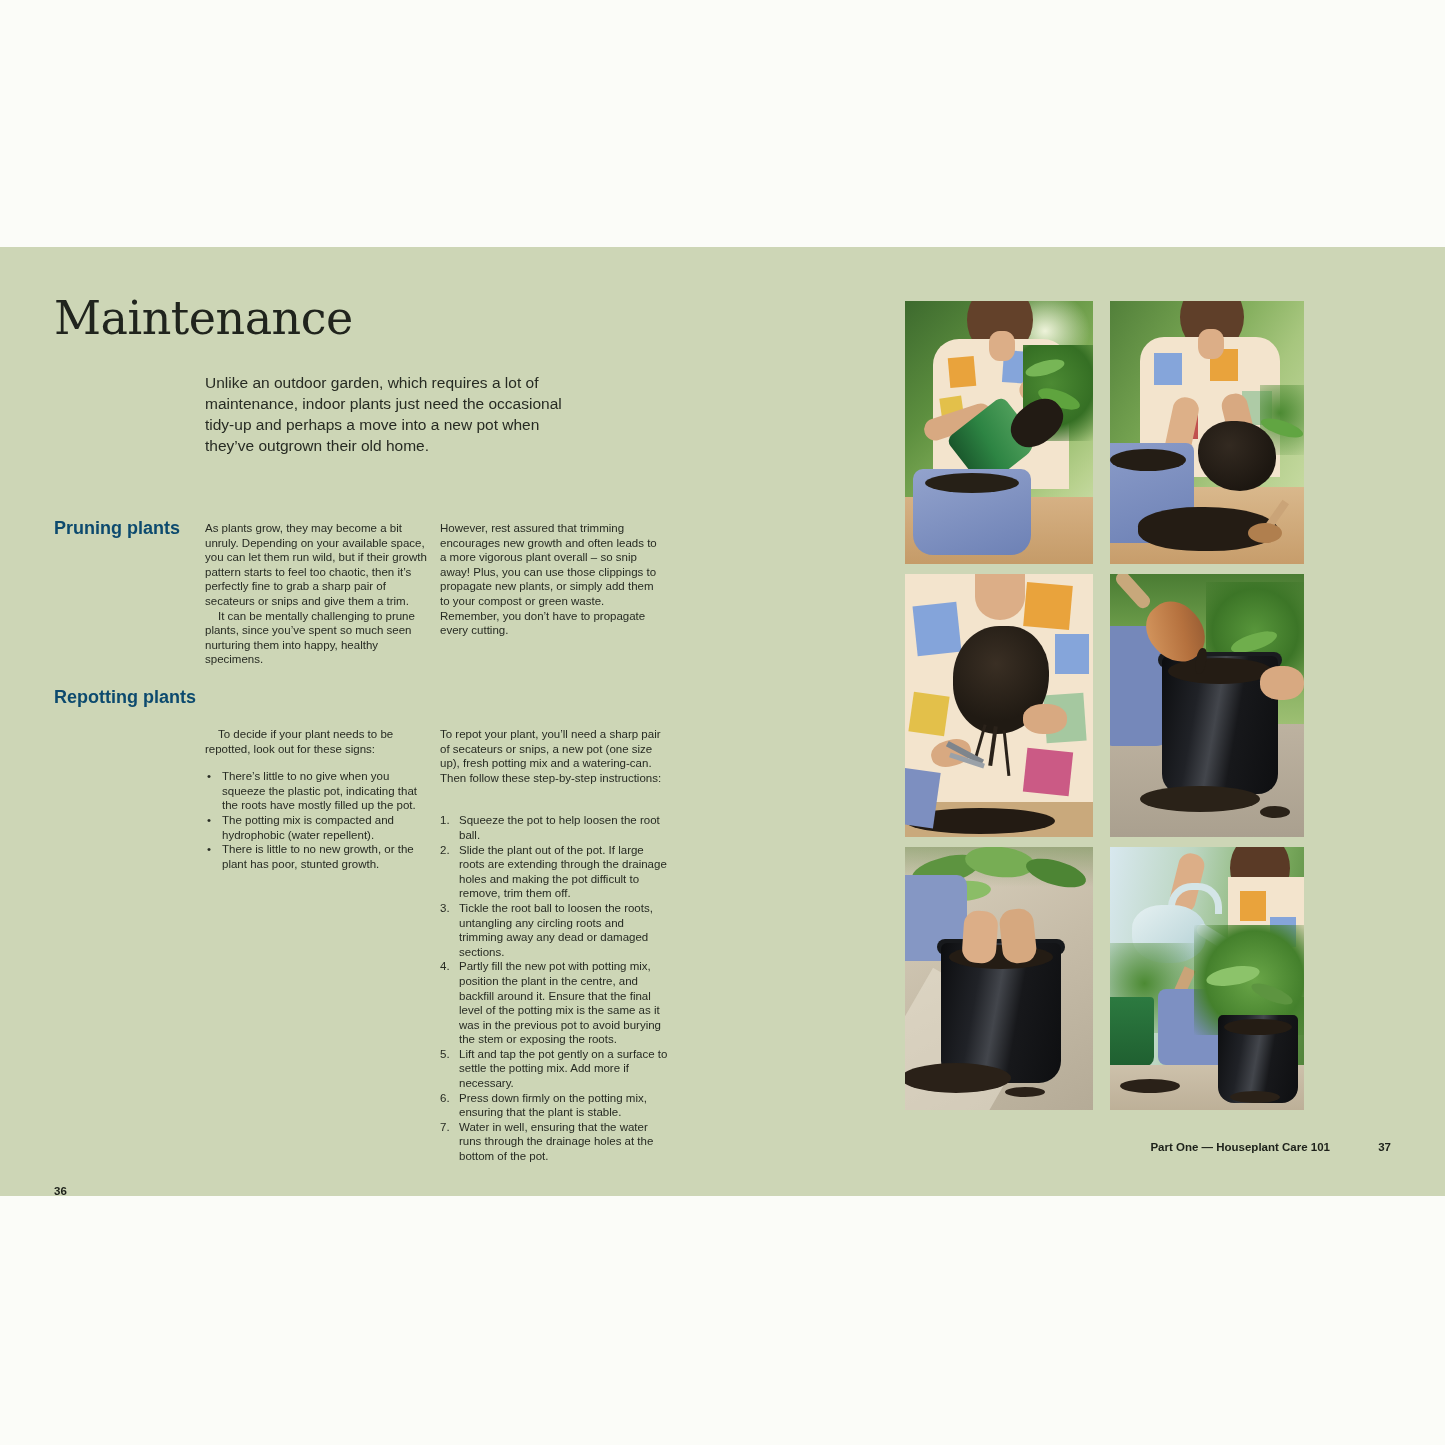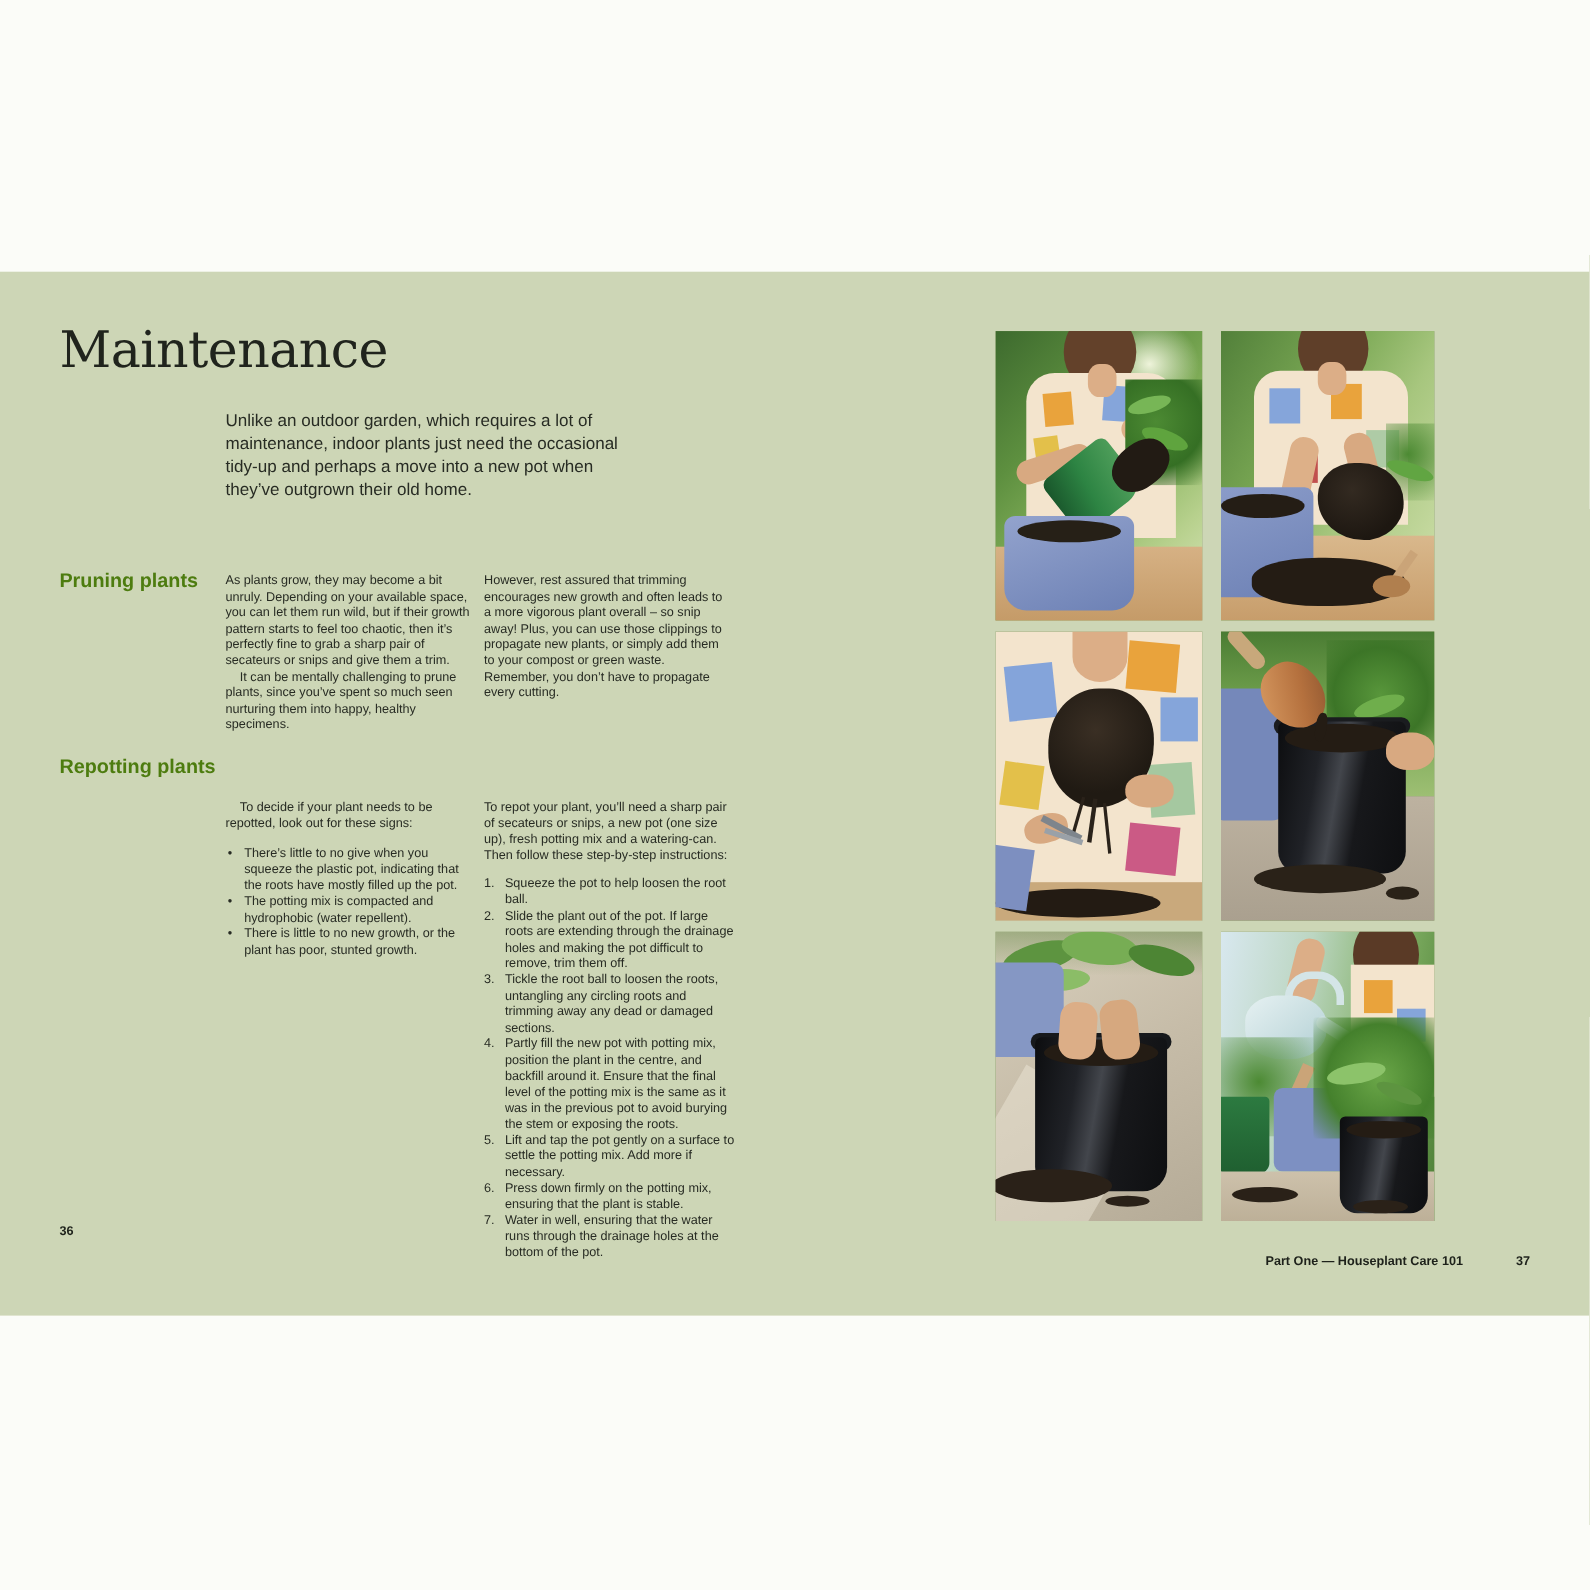--- a/index.html
+++ b/index.html
@@ -3,28 +3,28 @@
 <meta charset="utf-8">
 <style>
   html,body{margin:0;padding:0}
   body{width:1445px;height:1445px;background:#fbfcf8;position:relative;
        font-family:"Liberation Sans",sans-serif;color:#272b23;}
   .abs{position:absolute}
   .green-band{position:absolute;left:0;top:247px;width:1445px;height:949px;background:#cdd6b6}
   .title{font-family:"DejaVu Serif","Liberation Serif",serif;font-weight:400;font-size:46px;
          line-height:1.05;color:#20241d;margin:0;letter-spacing:-.5px}
   .intro{font-size:15.5px;line-height:21px;width:380px;color:#272b23}
-  .sec-h{font-size:18px;font-weight:700;color:#4d7c0f}
+  .sec-h{font-size:18px;font-weight:700;color:#0c4a6e}
   .col{font-size:11.5px;line-height:14.6px;width:228px;color:#272b23}
   .col p{margin:0}
   .col p.ind{text-indent:13px}
   ul.b{list-style:none;margin:13px 0 0 0;padding:0}
   ul.b li{position:relative;padding-left:17px}
   ul.b li::before{content:"•";position:absolute;left:2px}
-  ol.s{list-style:none;margin:11px 0 0 0;padding:0;counter-reset:st}
+  ol.s{list-style:none;margin:28px 0 0 0;padding:0;counter-reset:st}
   ol.s li{position:relative;padding-left:19px;counter-increment:st}
   ol.s li::before{content:counter(st) ".";position:absolute;left:0}
   .foot{font-size:11.5px;font-weight:700;color:#1d211a}
   .ph{position:absolute;overflow:hidden;background:#8aa06b}
   .sh{position:absolute;display:block}
 </style>
 </head>
 <body>
 
 <div class="spread">
@@ -191,16 +191,16 @@
       <i class="sh" style="left:84px;top:78px;width:110px;height:110px;background:radial-gradient(circle at 55% 50%,#6aa648,#44802c 60%,rgba(68,128,44,0))"></i>
       <i class="sh" style="left:96px;top:120px;width:54px;height:18px;background:#8cc36a;border-radius:50%;transform:rotate(-10deg)"></i>
       <i class="sh" style="left:140px;top:140px;width:44px;height:14px;background:#5d9440;border-radius:50%;transform:rotate(22deg)"></i>
       <i class="sh" style="left:108px;top:168px;width:80px;height:88px;background:linear-gradient(100deg,#0c0d0f,#202227 30%,#43464c 48%,#17181b 64%,#0e0f11);border-radius:5px 5px 16px 16px"></i>
       <i class="sh" style="left:114px;top:172px;width:68px;height:16px;background:#241c14;border-radius:50%"></i>
       <i class="sh" style="left:10px;top:232px;width:60px;height:14px;background:#2a2118;border-radius:50%"></i>
       <i class="sh" style="left:120px;top:244px;width:50px;height:12px;background:#2a2118;border-radius:50%"></i>
     </div>
   </div>
 
-  <div class="abs foot" style="left:54px;top:1114px">36</div>
+  <div class="abs foot" style="left:54px;top:1185px">36</div>
   <div class="abs foot" style="right:115px;top:1141px">Part One — Houseplant Care 101</div>
   <div class="abs foot" style="right:54px;top:1141px">37</div>
 </div>
 
 </body></html>

